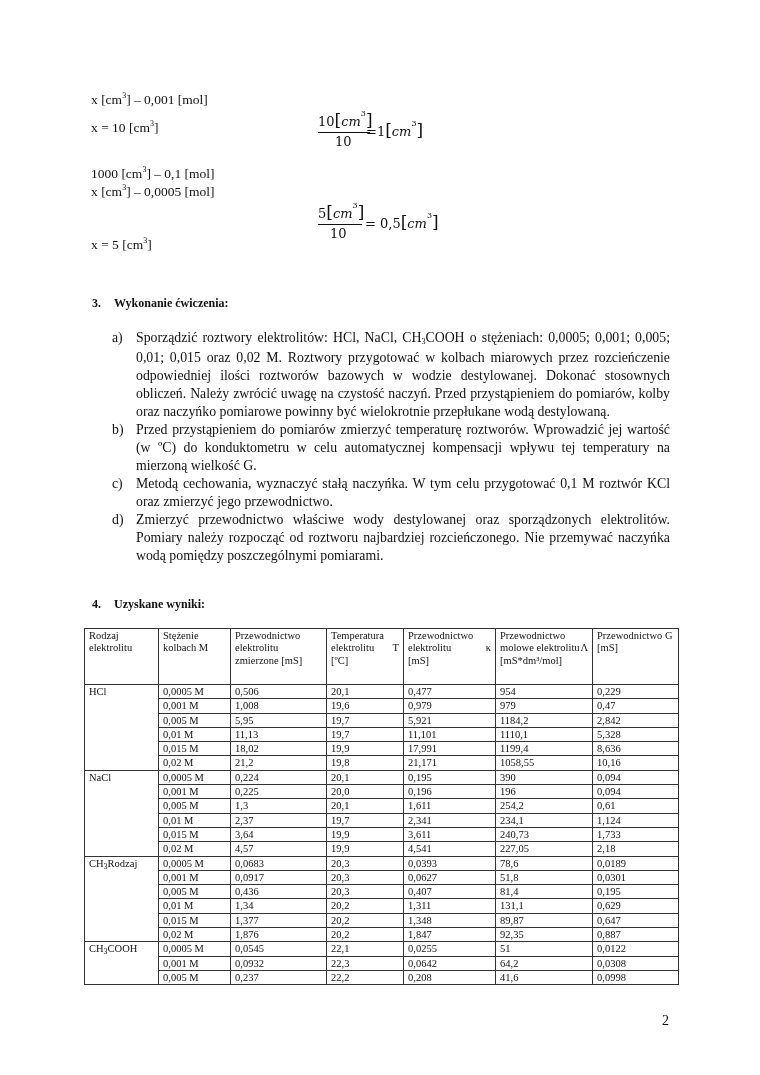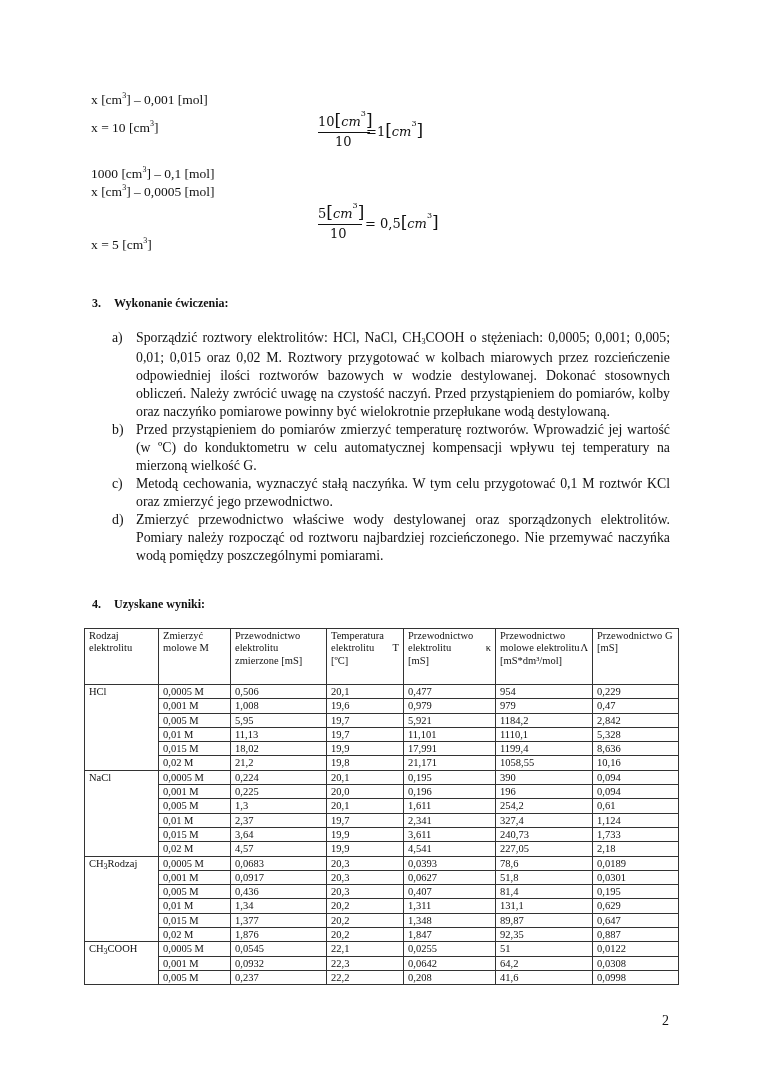--- a/index.html
+++ b/index.html
@@ -80,21 +80,21 @@
       <col style="width:72px">
       <col style="width:96px">
       <col style="width:77px">
       <col style="width:92px">
       <col style="width:97px">
       <col style="width:86px">
   </colgroup>
   <thead>
     <tr>
       <th>Rodzaj elektrolitu</th>
-      <th>Zmierzyć molowe M</th>
+      <th>Stężenie kolbach M</th>
       <th>Przewodnictwo elektrolitu zmierzone [mS]</th>
       <th>
           <div class="split">
             <span>Temperatura elektrolitu</span>
             <span>T</span>
           </div>
           <div>[ºC]</div>
         </th>
       <th>
           <div class="split">
@@ -186,21 +186,21 @@
         <td>20,1</td>
         <td>1,611</td>
         <td>254,2</td>
         <td>0,61</td>
       </tr>
       <tr>
         <td>0,01 M</td>
         <td>2,37</td>
         <td>19,7</td>
         <td>2,341</td>
-        <td>327,4</td>
+        <td>234,1</td>
         <td>1,124</td>
       </tr>
       <tr>
         <td>0,015 M</td>
         <td>3,64</td>
         <td>19,9</td>
         <td>3,611</td>
         <td>240,73</td>
         <td>1,733</td>
       </tr>

